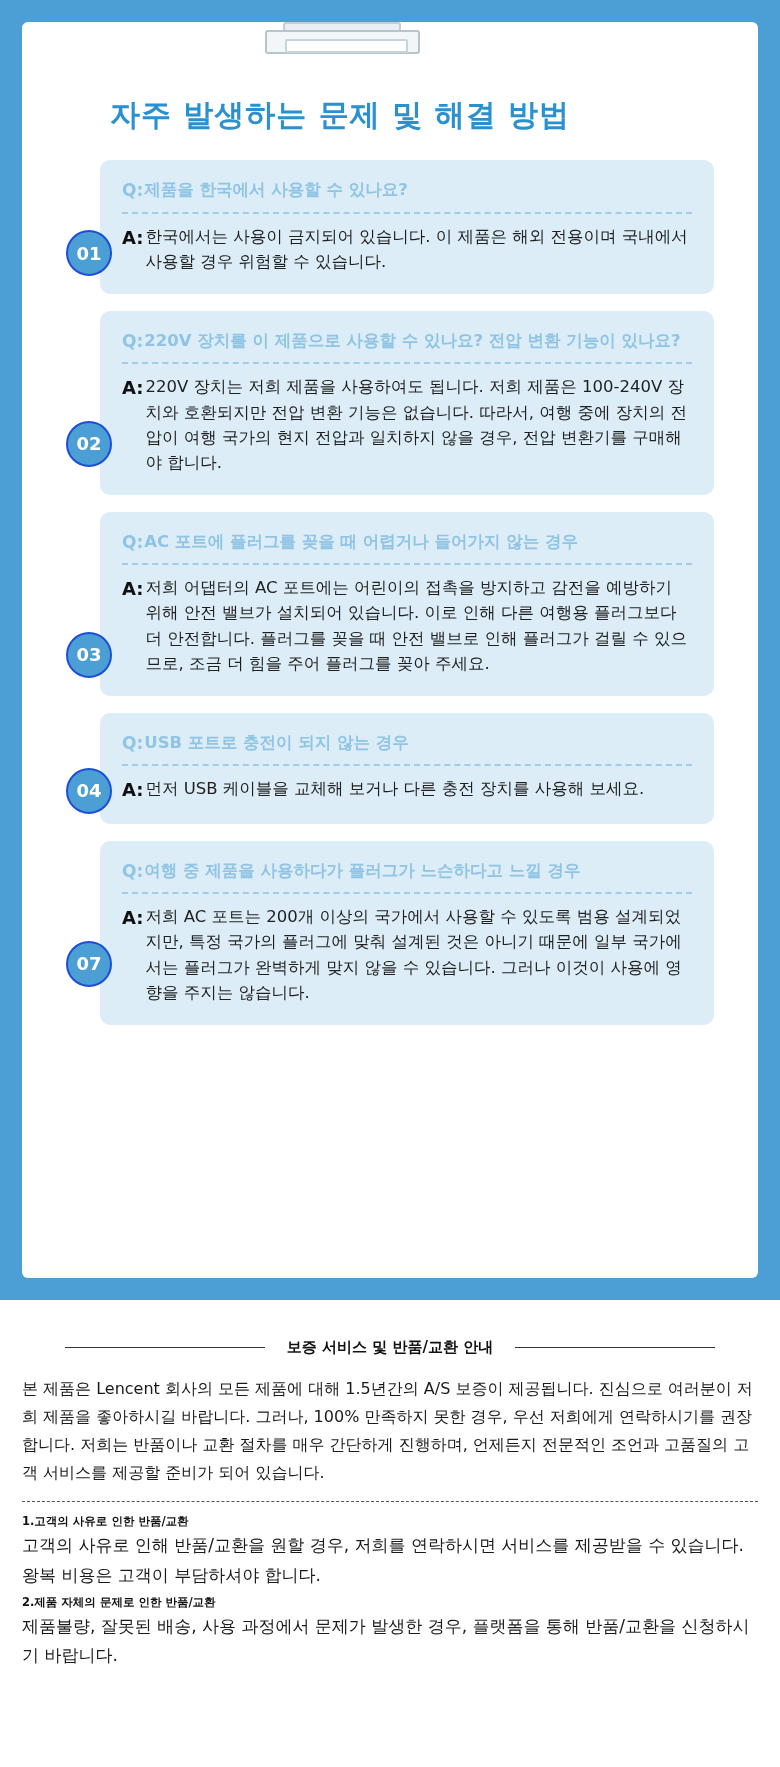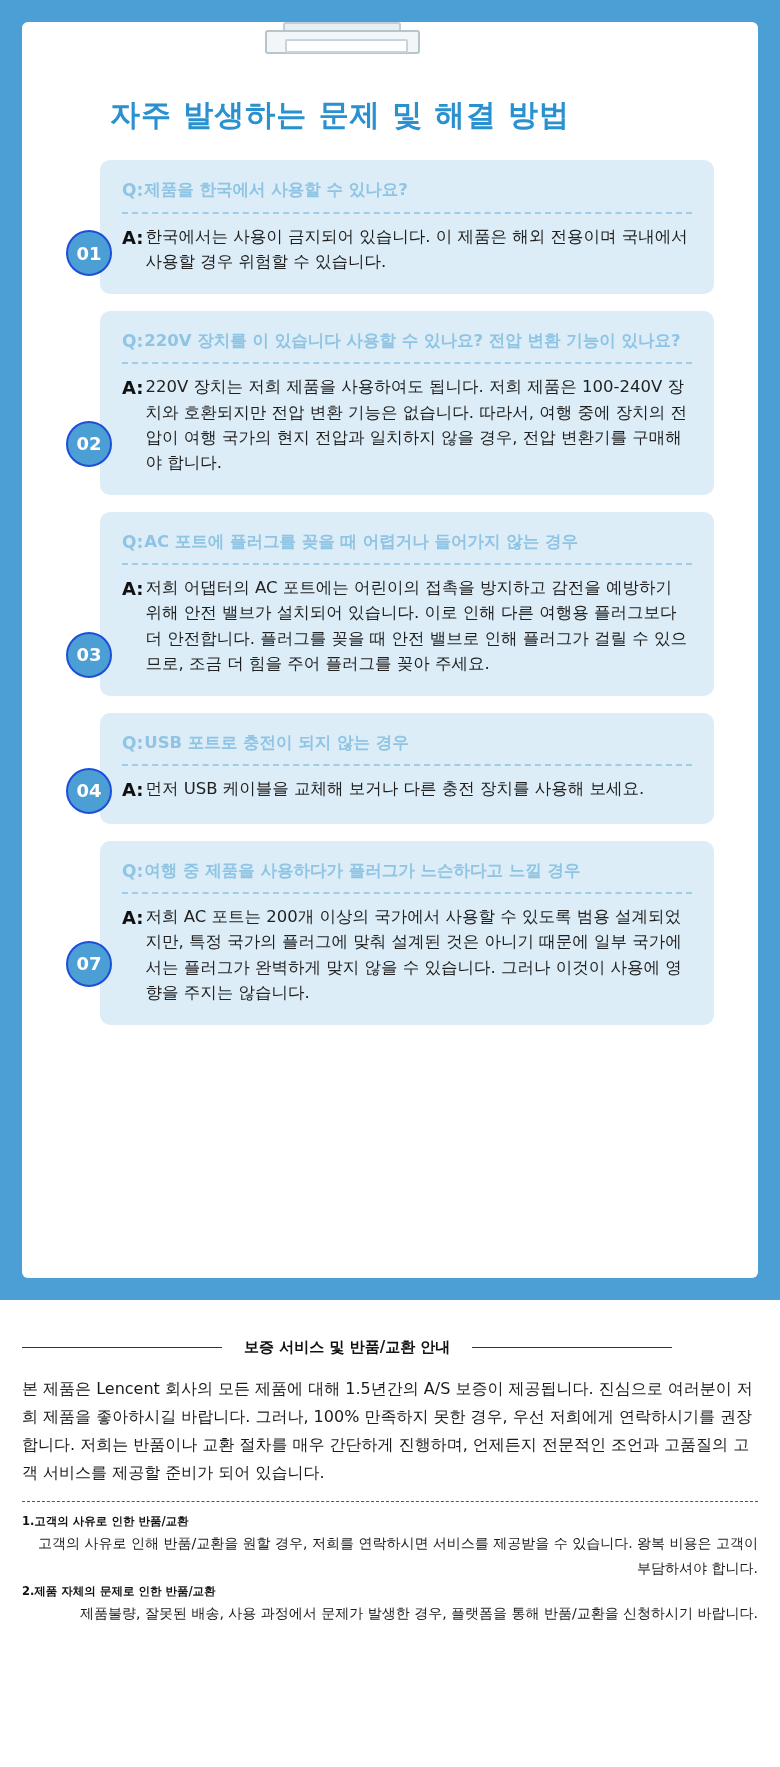--- a/index.html
+++ b/index.html
@@ -146,20 +146,21 @@
     position: absolute;
     left: 0; top: 1300px;
     width: 780px;
     height: 467px;
     background: #ffffff;
     padding: 0 22px;
   }
   .bottom-title-wrap {
     display: flex;
     align-items: center;
+    justify-content: center;
     margin-top: 38px;
     gap: 22px;
   }
   .rule {
     height: 1px;
     background: #333;
     flex: 1 1 auto;
     max-width: 200px;
   }
   .bottom-title {
@@ -179,25 +180,24 @@
     border-top: 1px dashed #555;
     height: 0;
   }
   .sect-head {
     font-size: 11.5px;
     font-weight: bold;
     color: #111;
     margin-top: 4px;
   }
   .sect-body {
-    font-size: 14px;
+    font-size: 17px;
     line-height: 1.75;
     color: #1a1a1a;
     margin-top: 2px;
-    text-align: right;
   }
 </style>
 </head>
 <body>
 
 <div class="page">
 
   <div class="blue-panel"></div>
   <div class="inner-card"></div>
   <div class="clip-top"></div>
@@ -220,21 +220,21 @@
           <span class="a-text">한국에서는 사용이 금지되어 있습니다. 이 제품은 해외 전용이며 국내에서 사용할 경우 위험할 수 있습니다.</span>
         </div>
       </div>
     </div>
 
     <div class="faq-item">
       <div class="num-badge" style="top:110px;">02</div>
       <div class="faq-box">
         <div class="q-line">
           <span class="q-mark">Q:</span>
-          <span>220V 장치를 이 있습니다 사용할 수 있나요? 전압 변환 기능이 있나요?</span>
+          <span>220V 장치를 이 제품으로 사용할 수 있나요? 전압 변환 기능이 있나요?</span>
         </div>
         <div class="divider"></div>
         <div class="a-line">
           <span class="a-mark">A:</span>
           <span class="a-text">220V 장치는 저희 제품을 사용하여도 됩니다. 저희 제품은 100-240V 장치와 호환되지만 전압 변환 기능은 없습니다. 따라서, 여행 중에 장치의 전압이 여행 국가의 현지 전압과 일치하지 않을 경우, 전압 변환기를 구매해야 합니다.</span>
         </div>
       </div>
     </div>
 
     <div class="faq-item">

